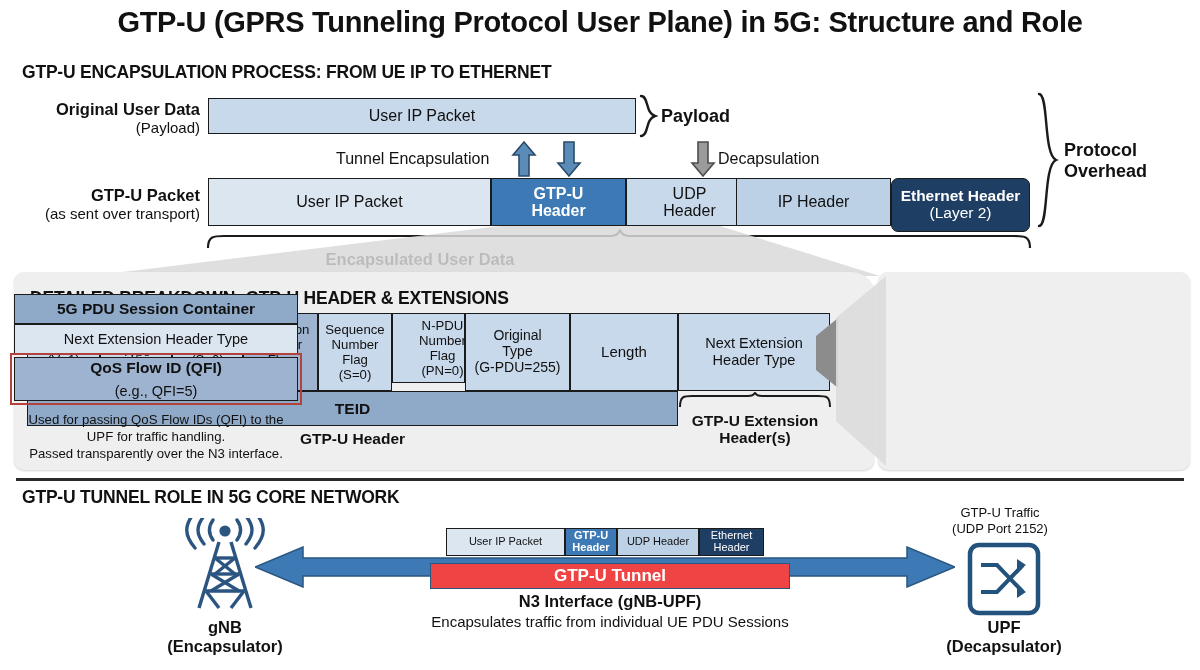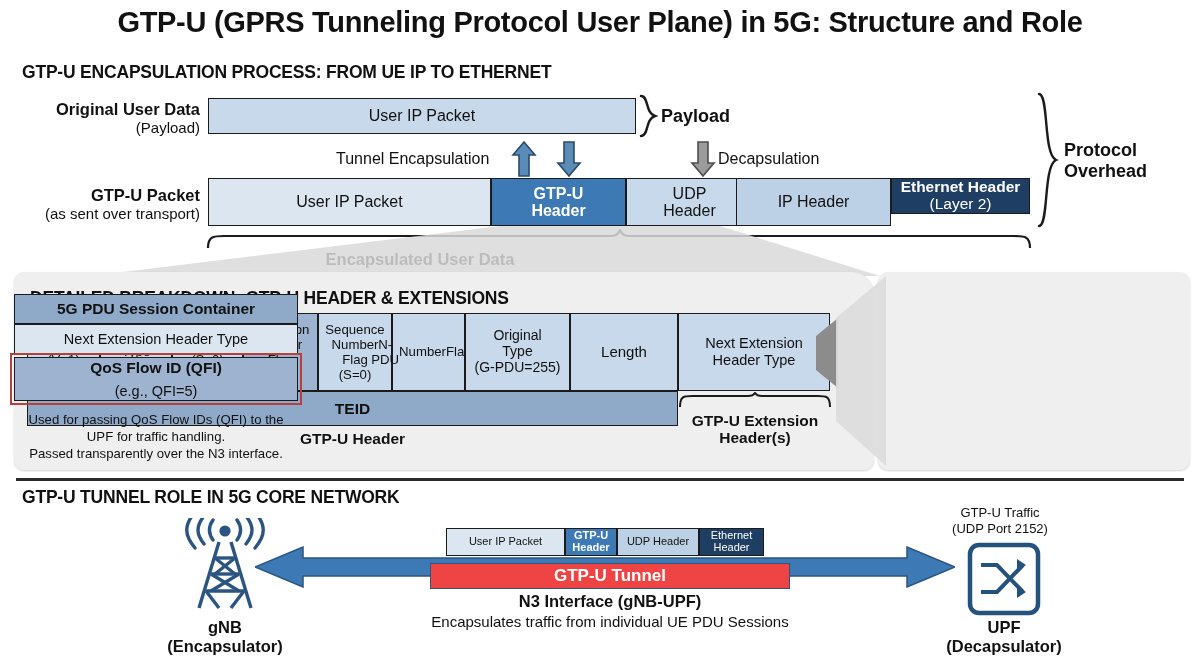--- a/index.html
+++ b/index.html
@@ -191,21 +191,21 @@
   <div>Header</div>
 </div>
 
 <div class="abs pkt fill-light" style="left:626px; top:178px; width:127px; height:48px; flex-direction:column; font-size:16px;">
   <div>UDP</div>
   <div>Header</div>
 </div>
 
 <div class="abs pkt fill-mid" style="left:736px; top:178px; width:155px; height:48px; font-size:16px;">IP Header</div>
 
-<div class="abs pkt fill-navy" style="left:891px; top:178px; width:139px; height:36px; flex-direction:column; font-size:15.5px;">
+<div class="abs pkt fill-navy" style="left:891px; top:178px; width:139px; height:54px; flex-direction:column; font-size:15.5px;border-radius:7px;">
   <div style="font-weight:bold;">Ethernet Header</div>
   <div>(Layer 2)</div>
 </div>
 
 <div class="abs brace" style="left:206px; top:228px;">
   <svg width="826" height="22" viewBox="0 0 826 22">
     <path d="M2 20 C2 8 8 8 18 8 L404 8 C414 8 413 2 414 2 C415 2 414 8 424 8 L808 8 C818 8 824 8 824 20" fill="none" stroke="#1b1b1b" stroke-width="2.2" stroke-linejoin="round"></path>
   </svg>
 </div>
 <div class="abs" style="left:0px; top:250px; width:840px; text-align:center; font-size:16.5px; font-weight:bold;">Encapsulated User Data</div>
@@ -237,21 +237,21 @@
   <div>Header</div>
   <div>Flag</div>
   <div>(E=1)</div>
 </div>
 <div class="field-cell fill-light" style="left:318px; top:313px; width:74px; height:78px; flex-direction:column;">
   <div>Sequence</div>
   <div>Number</div>
   <div>Flag</div>
   <div>(S=0)</div>
 </div>
-<div class="field-cell fill-light" style="left:392px; top:313px; width:73px; height:78px; padding-left:28px;">
+<div class="field-cell fill-light" style="left:392px; top:313px; width:73px; height:70px; flex-direction:column;padding-left:28px;">
   <div>N-PDU</div>
   <div>Number</div>
   <div>Flag</div>
   <div>(PN=0)</div>
 </div>
 <div class="field-cell fill-light" style="left:465px; top:313px; width:105px; height:78px; flex-direction:column; font-size:14px;">
   <div>Original</div>
   <div>Type</div>
   <div>(G-PDU=255)</div>
 </div>

